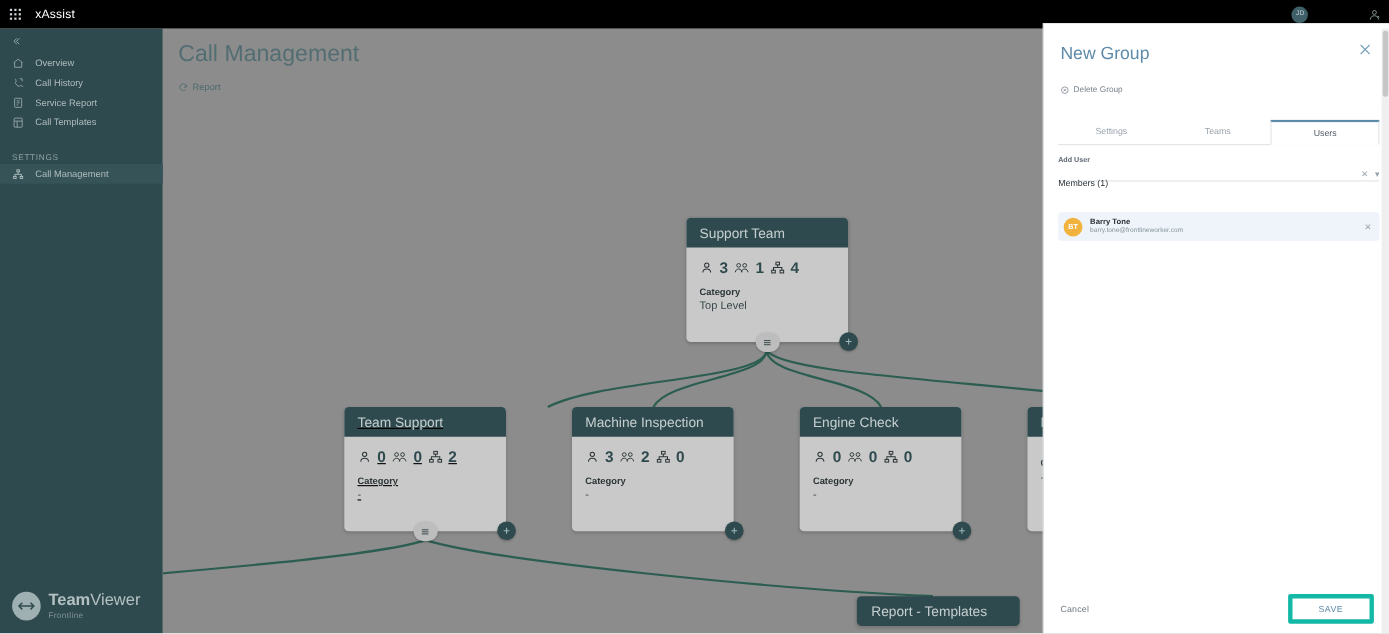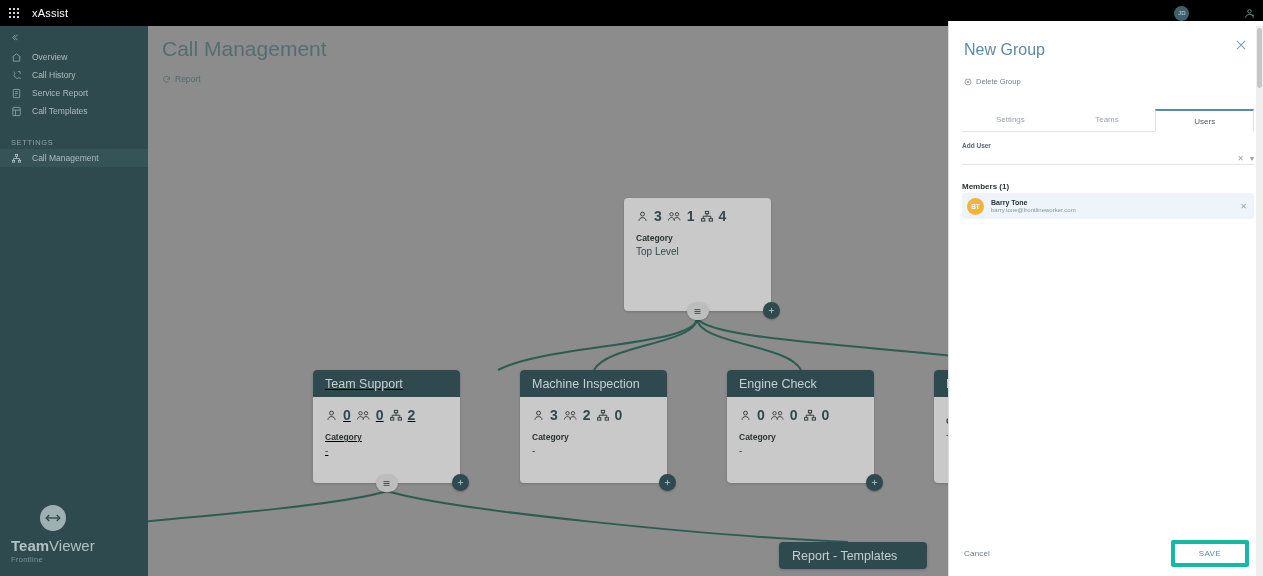--- a/index.html
+++ b/index.html
@@ -78,21 +78,21 @@
   }
   .nav-icon svg { display:block; }
   .nav-section {
     margin-top: 15px; padding-left: 11px;
     font-size: 7.5px; letter-spacing: .6px;
     color: #8fa2a5;
     height: 14px; display:flex; align-items:center;
   }
   .tv-logo {
     position:absolute; left: 11px; bottom: 12px;
-    display:flex; align-items:center; gap:7px;flex-direction:column;
+    display:flex; align-items:center; gap:7px;
   }
   .tv-mark {
     width: 26px; height: 26px; border-radius: 50%;
     background: #9fb0b3; display:flex; align-items:center; justify-content:center;
   }
   .tv-text-main { font-size: 15px; color:#b4c1c3; line-height: 1; }
   .tv-text-main b { font-weight: bold; }
   .tv-text-sub { font-size: 7.5px; color:#7f9295; margin-top:2px; letter-spacing:.3px;}
 
   
@@ -218,22 +218,22 @@
     width: 292px; height: 16px;
     border-bottom: 1px solid #dfe3e6;
     display:flex; align-items:flex-end; justify-content:flex-end;
     gap: 6px; padding-bottom: 1px;
   }
   .select-clear, .select-caret {
     font-size: 8px; color:#9aa4ad; cursor:pointer;
     line-height: 1;
   }
   .members-title {
-    position:absolute; left: 13px; top: 161px;
-    font-size: 8px; color:#2b3136; font-weight:bold;
+    position:absolute; left: 13px; top: 141px;
+    font-size: 8px; color:#2b3136; font-weight:normal;
   }
   .member-row {
     position:absolute; left: 13px; top: 172px;
     width: 292px; height: 26px;
     background: #eef4fa;
     border-radius: 3px;
     display:flex; align-items:center;
     padding-left: 5px;
   }
   .member-avatar {
@@ -407,20 +407,21 @@
 
         <path d="M549,292 C560,316 760,320 935,345"></path>
 
         <path d="M239,465 C200,478 60,490 -10,496"></path>
 
         <path d="M239,465 C300,484 560,510 700,516"></path>
       </g>
     </svg>
 
     <div class="node" style="left:476px; top:172px; width:147px; height:113px;">
+      <div class="node-head">Support Team</div>
       <div class="node-body">
         <div class="stats">
           <span class="stat">
             <svg width="13" height="13" viewBox="0 0 24 24" fill="none" stroke="#2b3436" stroke-width="1.7">
               <circle cx="12" cy="7.5" r="3.6"></circle>
                 <path d="M5.5 20c0-3.6 2.9-6 6.5-6s6.5 2.4 6.5 6"></path>
             </svg>
             <span class="num">3</span>
           </span>
           <span class="stat">

